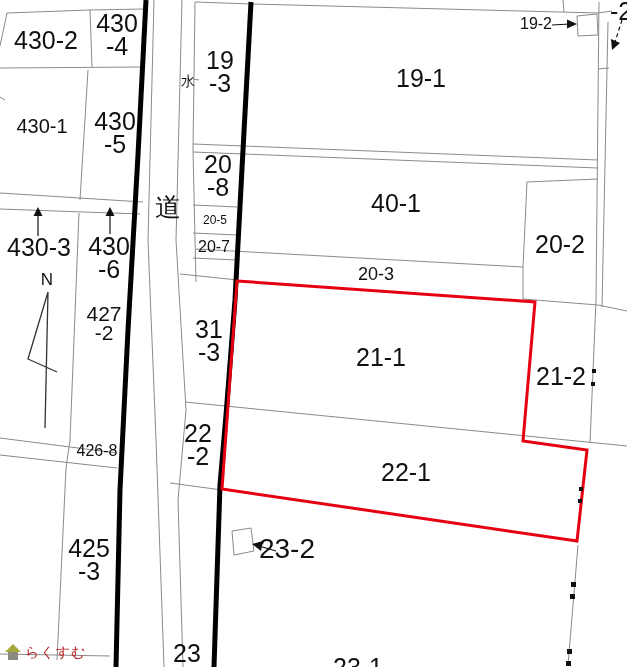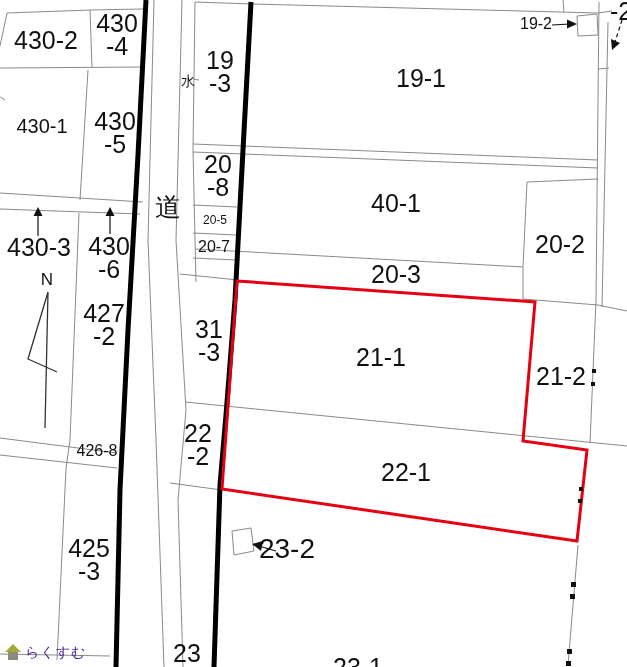--- a/index.html
+++ b/index.html
@@ -17,21 +17,21 @@
   #watermark{
     position:absolute;left:5px;top:643px;display:flex;align-items:center;gap:3px;
   }
   #wm-icon{position:relative;width:17px;height:17px;}
   #wm-roof{
     position:absolute;left:0;top:1px;width:0;height:0;
     border-left:8px solid transparent;border-right:8px solid transparent;
     border-bottom:8px solid #a4aa39;
   }
   #wm-body{position:absolute;left:3px;top:9px;width:10px;height:8px;background:#8a8a80;}
-  #wm-text{color:#4c1d95;font-size:14px;letter-spacing:1px;line-height:1;}
+  #wm-text{color:#b91c1c;font-size:14px;letter-spacing:1px;line-height:1;}
 </style>
 </head>
 <body>
 
 <div id="stage">
 
   <svg id="map-svg" width="627" height="667" viewBox="0 0 627 667">
 
     <path d="M7,13 L90,10 L143,9
          M195,2 L252,4 L598,13 L612,11
@@ -106,36 +106,36 @@
 
   <div class="lbl" style="left:46px;top:40px;font-size:25px">430-2</div>
   <div class="lbl" style="left:117px;top:34px;font-size:25px">430
 -4</div>
   <div class="lbl" style="left:42px;top:126px;font-size:20px">430-1</div>
   <div class="lbl" style="left:115px;top:132px;font-size:25px">430
 -5</div>
   <div class="lbl" style="left:39px;top:247px;font-size:25px">430-3</div>
   <div class="lbl" style="left:109px;top:257px;font-size:25px">430
 -6</div>
-  <div class="lbl" style="left:104px;top:324px;font-size:25px">427
+  <div class="lbl" style="left:104px;top:324px;font-size:21px">427
 -2</div>
   <div class="lbl" style="left:97px;top:451px;font-size:16px">426-8</div>
   <div class="lbl" style="left:89px;top:559px;font-size:25px">425
 -3</div>
   <div class="lbl" style="left:220px;top:71px;font-size:25px">19
 -3</div>
   <div class="lbl" style="left:421px;top:78px;font-size:25px">19-1</div>
   <div class="lbl" style="left:536px;top:24px;font-size:16px">19-2</div>
   <div class="lbl" style="left:218px;top:175px;font-size:25px">20
 -8</div>
   <div class="lbl" style="left:215px;top:220px;font-size:12px">20-5</div>
   <div class="lbl" style="left:214px;top:247px;font-size:16px">20-7</div>
   <div class="lbl" style="left:396px;top:203px;font-size:25px">40-1</div>
   <div class="lbl" style="left:560px;top:244px;font-size:25px">20-2</div>
-  <div class="lbl" style="left:396px;top:274px;font-size:25px">20-3</div>
+  <div class="lbl" style="left:376px;top:274px;font-size:18px">20-3</div>
   <div class="lbl" style="left:209px;top:340px;font-size:25px">31
 -3</div>
   <div class="lbl" style="left:381px;top:357px;font-size:25px">21-1</div>
   <div class="lbl" style="left:561px;top:376px;font-size:25px">21-2</div>
   <div class="lbl" style="left:198px;top:444px;font-size:25px">22
 -2</div>
   <div class="lbl" style="left:406px;top:472px;font-size:25px">22-1</div>
   <div class="lbl" style="left:287px;top:549px;font-size:28px">23-2</div>
   <div class="lbl" style="left:187px;top:653px;font-size:25px">23</div>
   <div class="lbl" style="left:358px;top:667px;font-size:25px">23-1</div>

